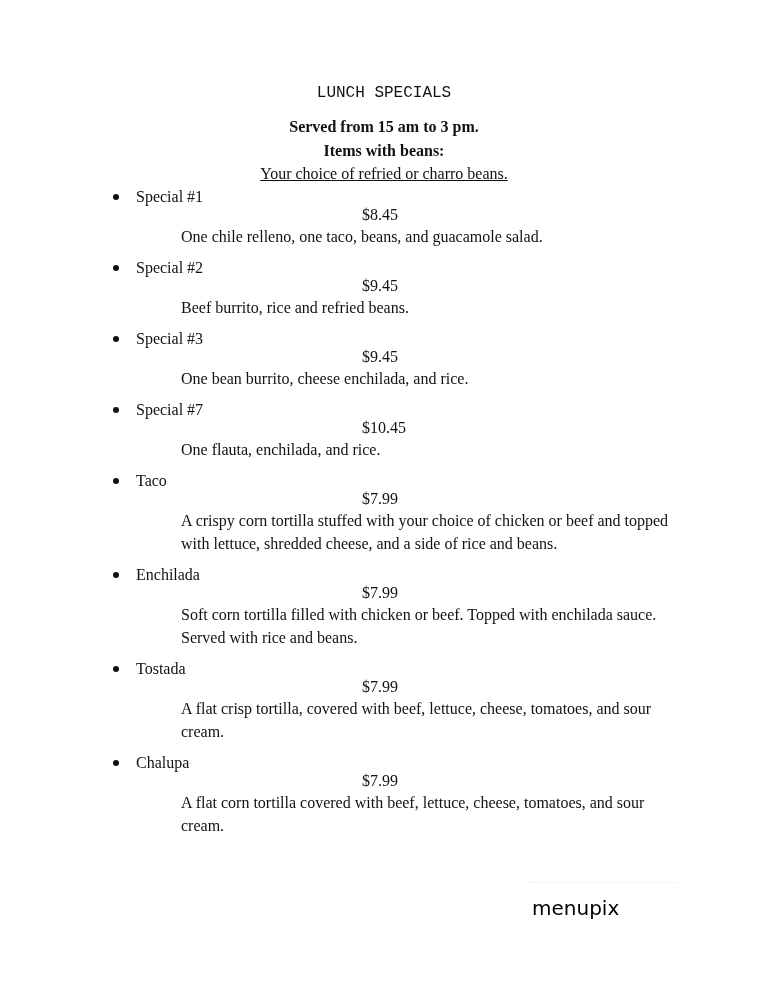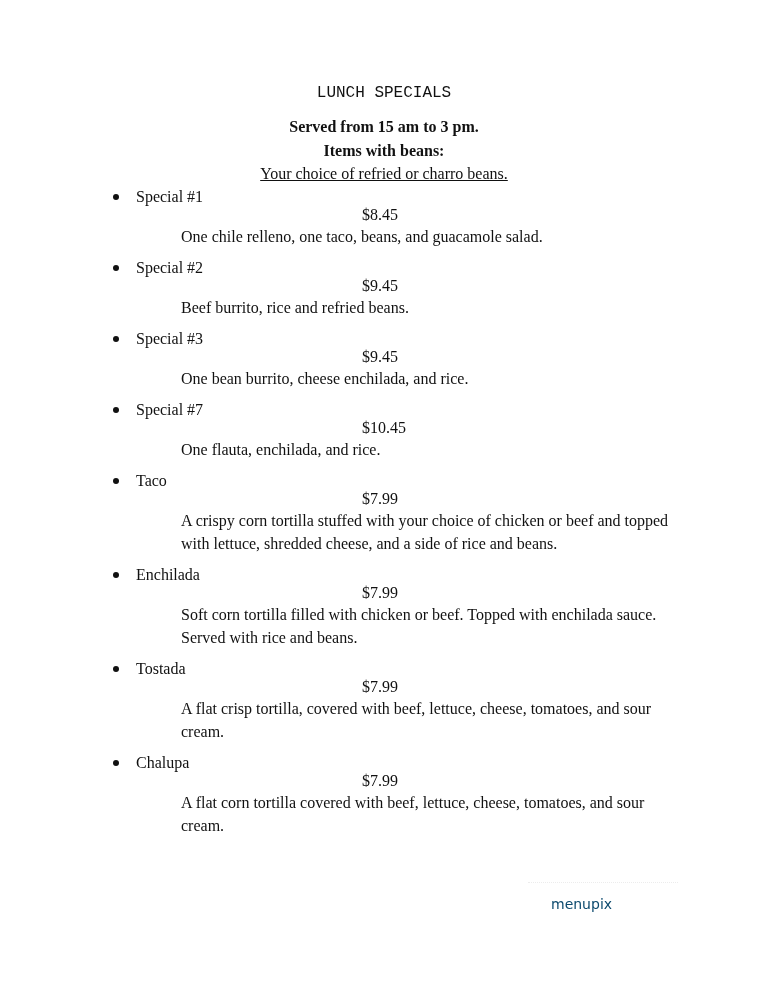--- a/index.html
+++ b/index.html
@@ -7,21 +7,21 @@
   .hdr{position:absolute;left:0;width:768px;text-align:center;line-height:23px;}
   .hdr .t1{position:absolute;top:82px;width:100%;font-family:Liberation Mono, monospace;}
   .hdr .t2{position:absolute;top:115px;width:100%;font-weight:bold;}
   .hdr .t3{position:absolute;top:139px;width:100%;font-weight:bold;}
   .hdr .t4{position:absolute;top:162px;width:100%;text-decoration:underline;}
   .item{position:absolute;left:0;width:768px;}
   .bullet{position:absolute;left:113px;top:9px;width:6px;height:6px;border-radius:50%;background:#111;}
   .name{position:absolute;left:136px;top:0;line-height:23px;}
   .price{position:absolute;left:362px;top:0;line-height:23px;margin-top:18px;}
   .desc{position:absolute;left:181px;top:40px;width:500px;line-height:23px;}
-  .wm{position:absolute;left:551px;top:896px;font-family:"DejaVu Sans",sans-serif;font-size:14px;color:#0c4a6e;letter-spacing:0px;}
+  .wm{position:absolute;left:532px;top:896px;font-family:"DejaVu Sans",sans-serif;font-size:20px;color:#000000;letter-spacing:0px;}
   .wm-line{position:absolute;left:528px;top:882px;width:150px;height:3px;border-top:1px dotted #ececec;}
 </style>
 </head>
 <body>
 
 <div class="hdr">
   <div class="t1">LUNCH SPECIALS</div>
   <div class="t2">Served from 15 am to 3 pm.</div>
   <div class="t3">Items with beans:</div>
   <div class="t4">Your choice of refried or charro beans.</div>

